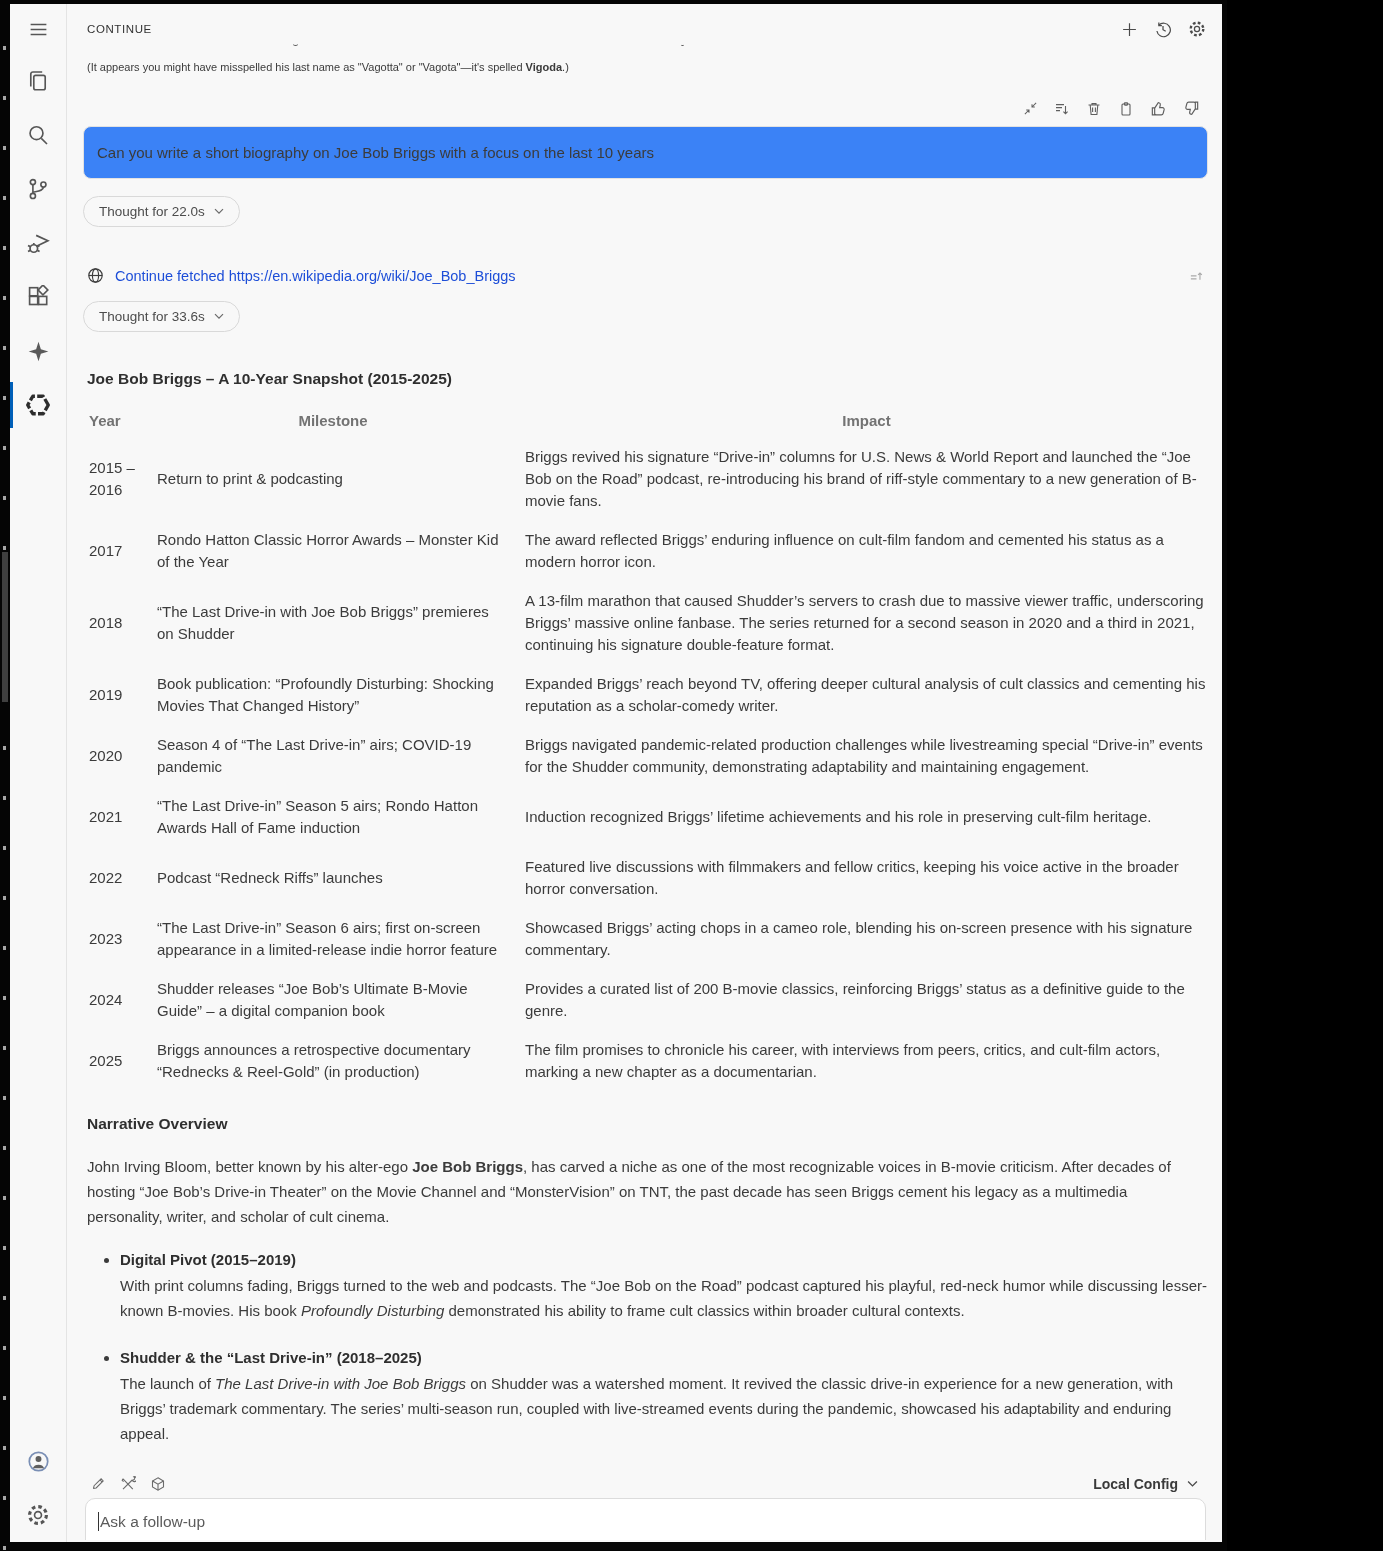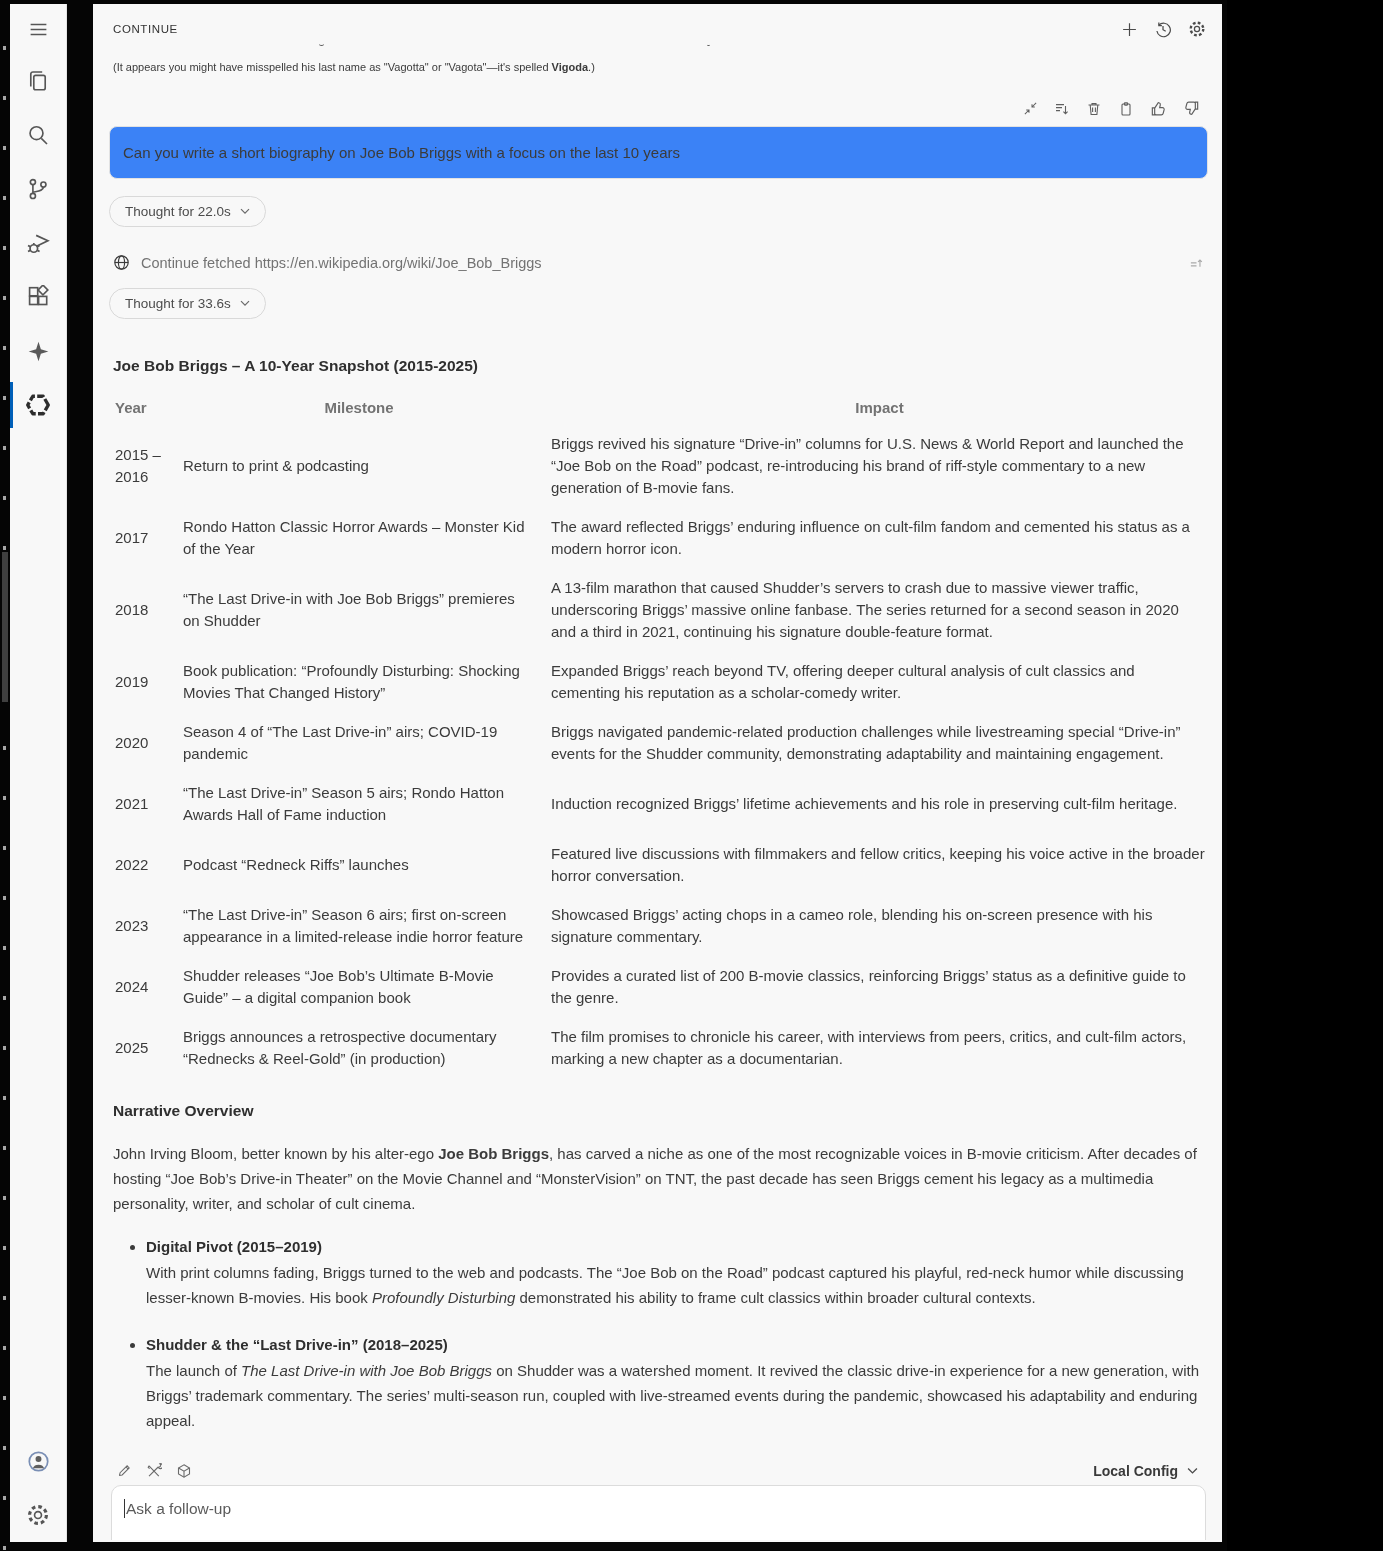--- a/index.html
+++ b/index.html
@@ -1,21 +1,20 @@
 <!DOCTYPE html>
 <html><head>
 <meta charset="utf-8">
 <style>
   * { box-sizing: border-box; }
   html,body { margin:0; padding:0; background:#000; }
   .frame {
     position:relative; width:1227px; height:1551px; background:#050505;
     padding:4px 5px 9px 10px; display:flex; font-family:"Liberation Sans",sans-serif;
     overflow:hidden;
-    gap:26px;
   }
   .edge-ticks { position:absolute; left:3px; top:0; width:3px; height:100%;
     background:repeating-linear-gradient(180deg, transparent 0 46px, #cfcfcf 46px 50px); opacity:.8; }
   .edge-scroll { position:absolute; left:2px; top:552px; width:6px; height:150px; background:#3f3f3f; }
   .activitybar {
     width:57px; background:#f8f8f8; border-right:1px solid #e4e4e4;
     display:flex; flex-direction:column; align-items:center; position:relative; flex:none;
   }
   .ab-item { width:57px; height:54px; display:flex; align-items:center; justify-content:center; position:relative; color:#565656; }
   .ab-item.first { height:50px; }
@@ -41,21 +40,21 @@
     padding:17px 13px; font-size:15px; color:#3b3b3b;
   }
 
   .pill {
     margin-top:17px; align-self:flex-start; display:inline-flex; align-items:center; gap:9px;
     border:1px solid #d9d9d9; border-radius:16px; padding:7px 15px; background:#f8f8f8;
     font-size:13.5px; color:#4c4c4c; cursor:pointer;
   }
   .pill .chev { color:#6a6a6a; }
 
-  .fetch-row { margin:27px 4px 0 4px; display:flex; align-items:center; gap:11px; font-size:14.5px; color:#737373; }
+  .fetch-row { margin:40px 4px 0 4px; display:flex; align-items:center; gap:11px; font-size:14.5px; color:#1d4ed8; }
   .fetch-row .right { margin-left:auto; color:#a9a9a9; }
 
   .snap-title { margin:38px 0 0 4px; font-size:15.5px; font-weight:700; color:#2f2f2f; }
 
   .table { margin:24px 0 0 6px; display:grid; grid-template-columns:52px 352px 1fr; column-gap:16px; row-gap:17px; font-size:15px; color:#3b3b3b; }
   .th { font-weight:700; color:#737373; }
   .th.c { text-align:center; }
   .cell { line-height:22px; align-self:center; }
   .cell.year { line-height:22px; }
 

